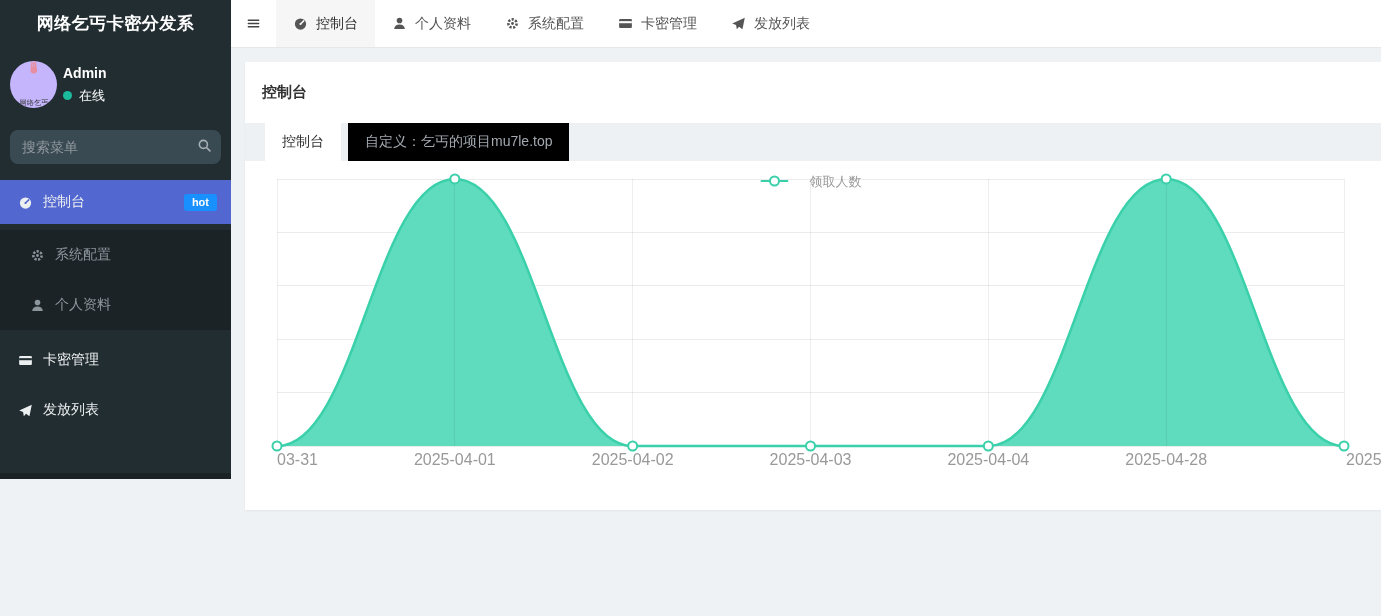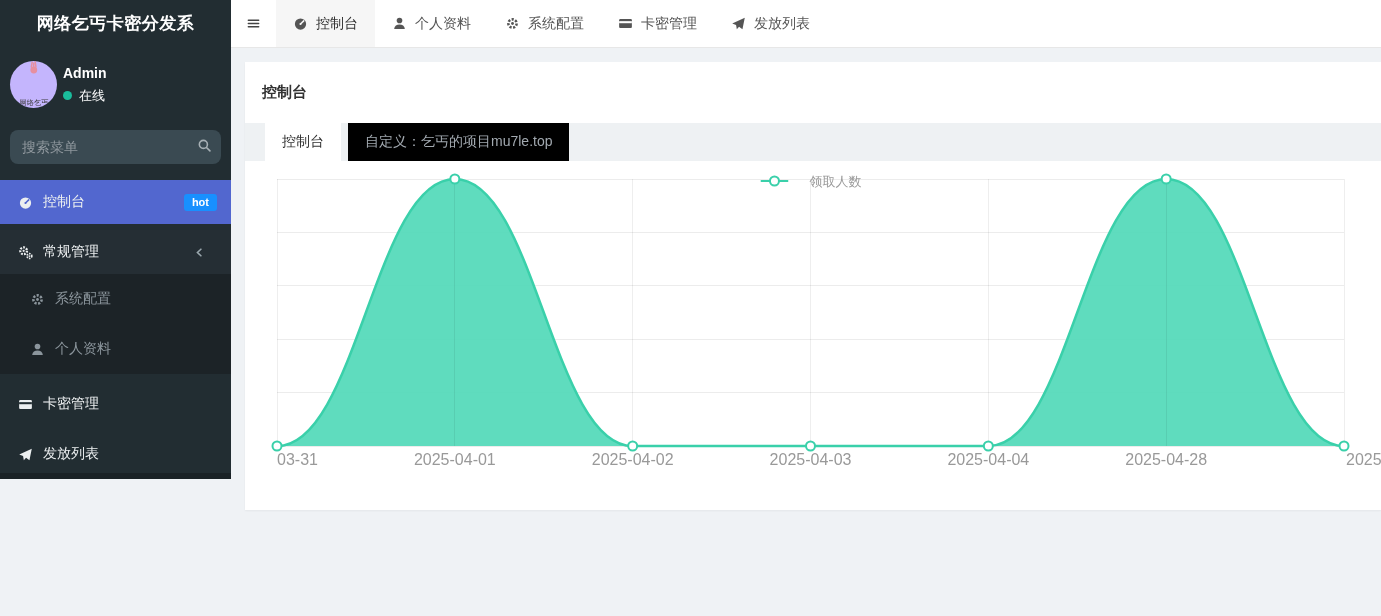--- a/index.html
+++ b/index.html
@@ -105,32 +105,20 @@
 
     <nav id="sidebar-menu">
         <div class="menu-item active" style="background: rgb(82, 103, 207); --icon-bg: #5267cf;">
           <svg class="ic" viewBox="0 0 16 16" width="15" height="15">
             <circle cx="8" cy="8.6" r="6" fill="currentColor"></circle>
             <path d="M8 8.6 11.4 5.2" stroke="var(--icon-bg,#222d32)" stroke-width="1.6" stroke-linecap="round"></path>
             <circle cx="8" cy="8.6" r="1.1" fill="var(--icon-bg,#222d32)"></circle>
           </svg>
           <span class="mi-label">控制台</span>
           <span class="hot-badge" style="background:#1890ff">hot</span>
-        </div>
-        <div class="menu-item parent">
-          <svg class="ic" viewBox="0 0 16 16" width="15" height="15">
-            <circle cx="6" cy="6.2" r="3.6" fill="none" stroke="currentColor" stroke-width="2.4" stroke-dasharray="1.9 1.3"></circle>
-            <circle cx="6" cy="6.2" r="1.2" fill="currentColor"></circle>
-            <circle cx="12.2" cy="11.8" r="2.5" fill="none" stroke="currentColor" stroke-width="1.9" stroke-dasharray="1.5 1.05"></circle>
-            <circle cx="12.2" cy="11.8" r=".9" fill="currentColor"></circle>
-          </svg>
-          <span class="mi-label">常规管理</span>
-          <span class="chev"><svg class="ic" viewBox="0 0 16 16" width="15" height="15">
-              <path d="M9.5 4.5 5.8 8l3.7 3.5" fill="none" stroke="currentColor" stroke-width="1.7" stroke-linecap="round"></path>
-            </svg></span>
         </div>
         <div class="submenu">
           <div class="menu-item">
             <svg class="ic" viewBox="0 0 16 16" width="15" height="15">
               <circle cx="8" cy="8" r="4.4" fill="none" stroke="currentColor" stroke-width="2.7" stroke-dasharray="2.3 1.55"></circle>
               <circle cx="8" cy="8" r="1.5" fill="currentColor"></circle>
             </svg>
             <span class="mi-label">系统配置</span>
           </div>
           <div class="menu-item">

